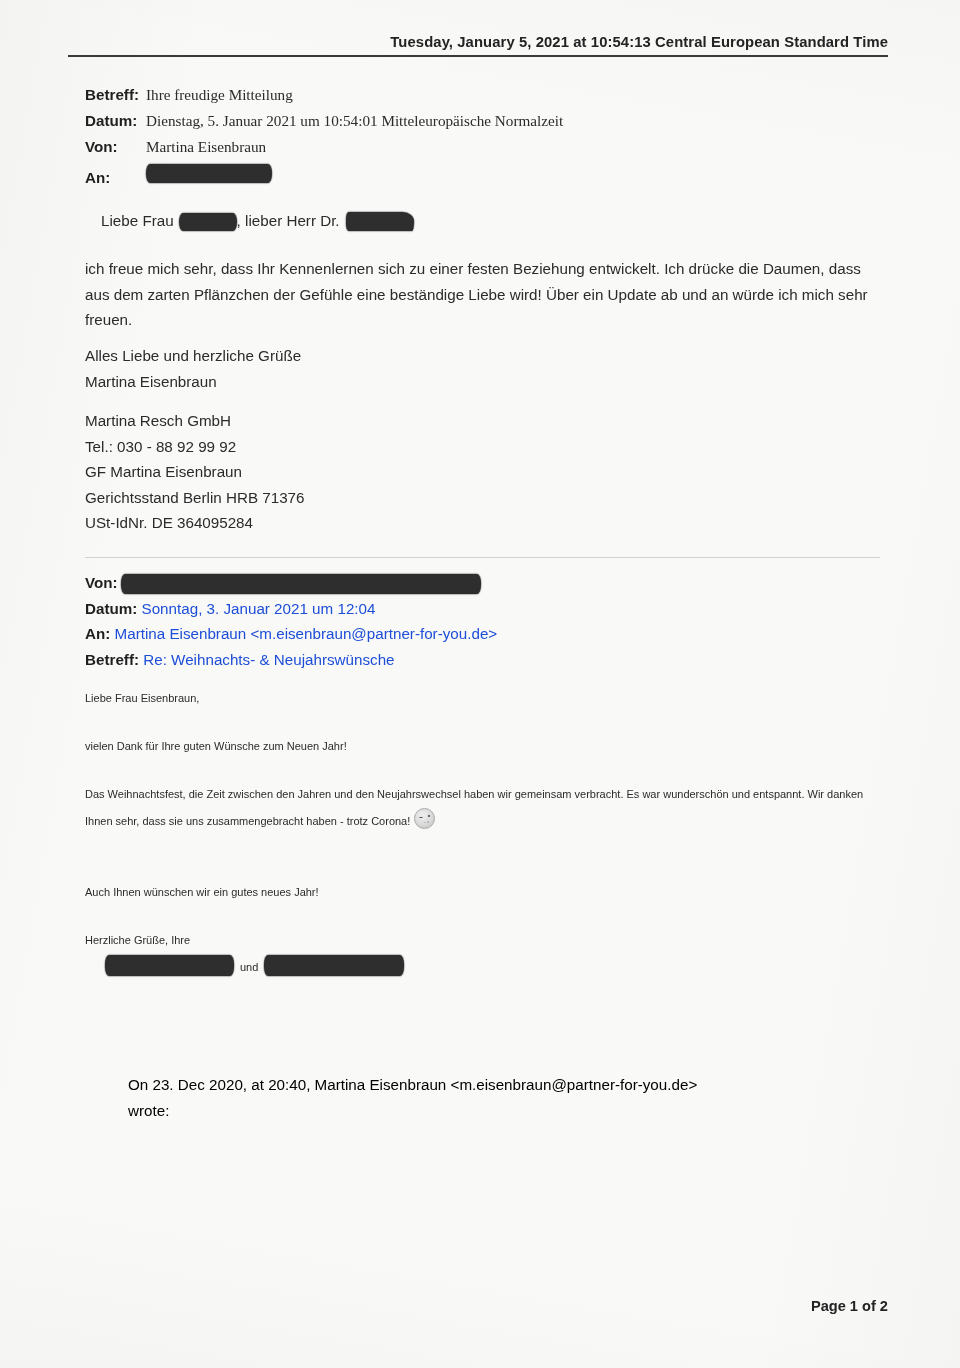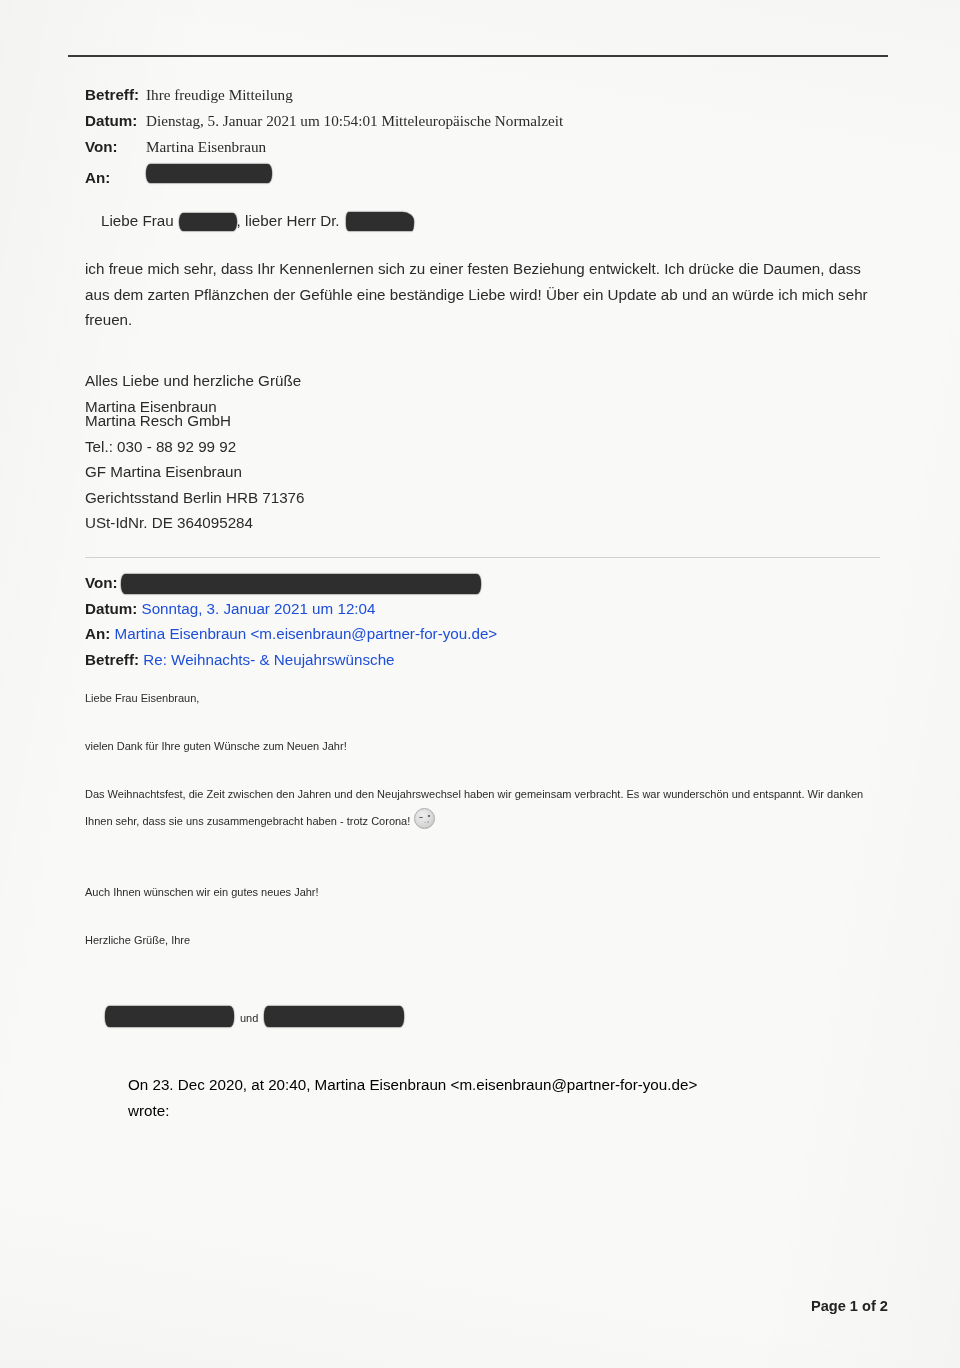--- a/index.html
+++ b/index.html
@@ -103,21 +103,21 @@
     left: 85px;
     font-size: 15.2px;
     line-height: 25.5px;
     color: #2b2b2b;
   }
 
   .salutation { top: 208px; width: 800px; margin-left: 16px; }
 
   .para-1 { top: 256px; width: 792px; }
 
-  .sig-block { top: 343px; width: 500px; margin-top: 25px; }
+  .sig-block { top: 343px; width: 500px; }
 
   .company-block { top: 408px; width: 500px; }
 
   .quote-divider {
     position: absolute;
     top: 557px;
     left: 85px;
     width: 795px;
     height: 1px;
     background: #d2d2d2;
@@ -136,21 +136,21 @@
   .quoted-head .q-label { font-weight: bold; color: #1f1f1f; }
   .quoted-head .q-value { color: #1d4ed8; }
 
   
   .quoted-body { position: absolute; left: 85px; width: 800px; font-size: 11px; line-height: 25.5px; color: #2b2b2b; }
   .q-hello   { top: 686px; }
   .q-thanks  { top: 734px; }
   .q-para    { top: 782px; width: 790px; }
   .q-wish    { top: 880px; }
   .q-closing { top: 928px; }
-  .q-names   { top: 1006px; height: 30px; padding-left: 20px; }
+  .q-names   { top: 955px; height: 30px; padding-left: 20px; }
 
   .emoji-wink {
     display: inline-block;
     width: 19px;
     height: 19px;
     border-radius: 50%;
     background: radial-gradient(circle at 40% 34%, #efefef 0%, #d8d8d8 58%, #bdbdbd 100%);
     border: 1px solid #a8a8a8;
     vertical-align: -4px;
     margin-left: 4px;
@@ -199,20 +199,21 @@
     color: #232323;
   }
 </style>
 </head>
 <body>
 
 <div class="page">
 
   <div class="paper-texture"></div>
 
+  <div class="scan-header">Tuesday, January 5, 2021 at 10:54:13 Central European Standard Time</div>
   <div class="header-rule"></div>
 
   <div class="mail-head">
 
     <div class="head-row">
       <span class="head-label">Betreff:</span>
       <span class="head-value">Ihre freudige Mitteilung</span>
     </div>
 
     <div class="head-row">

